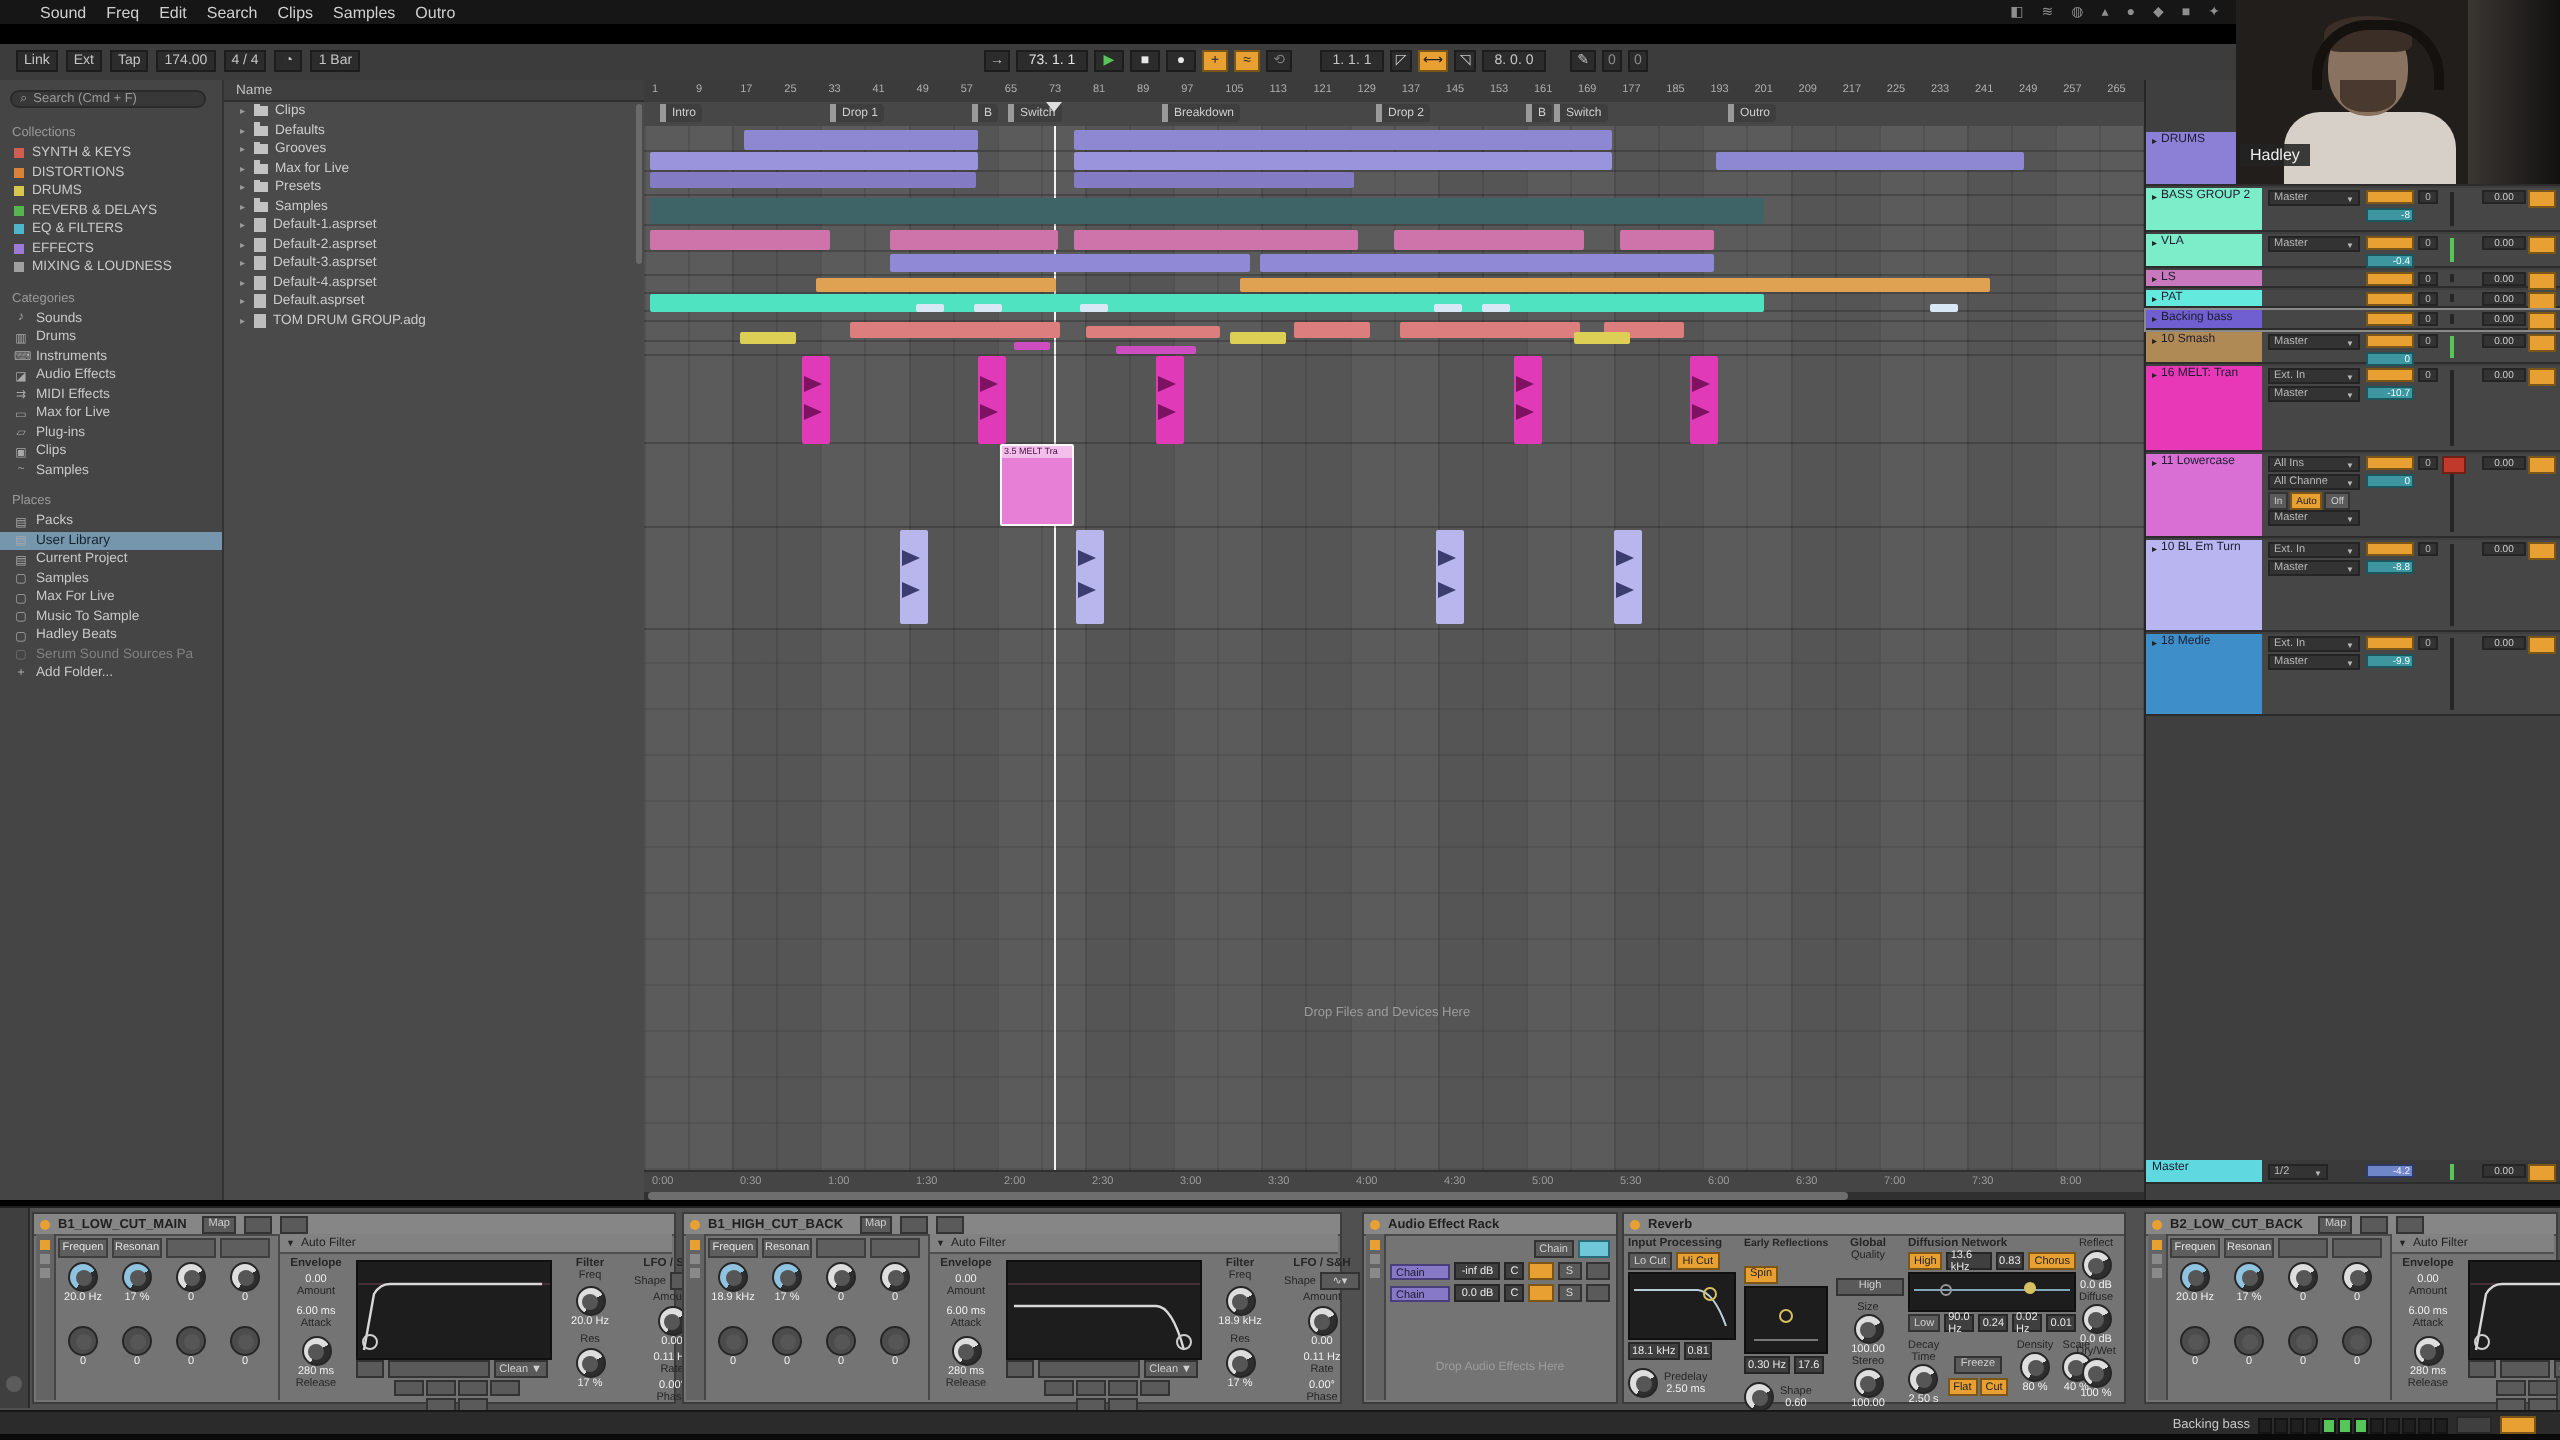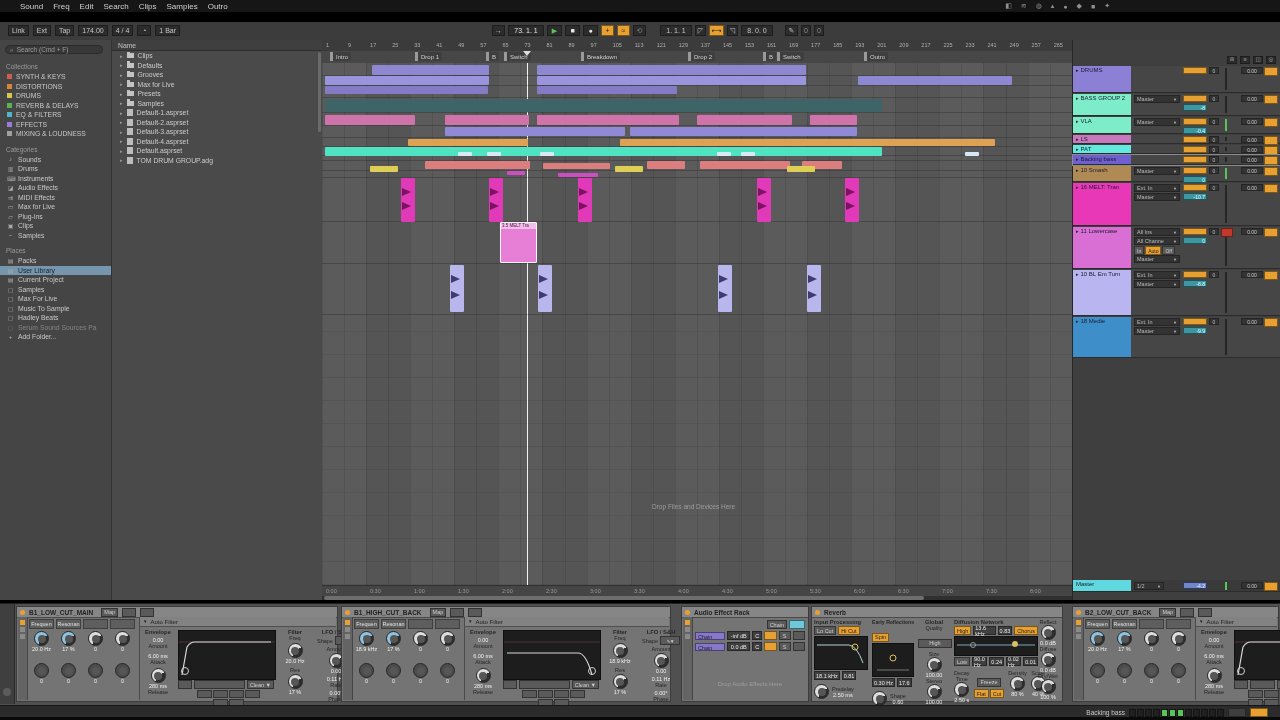--- a/index.html
+++ b/index.html
@@ -1221,14 +1221,23 @@
             <div class="seg"></div>
             <div class="seg"></div>
           </div>
         <div class="vbox" style="width:14px;"></div>
         <div class="obtn" style="width:12px;"></div>
       </div>
     </div>
     <div style="position:absolute;left:0;top:113px;width:1280px;height:4px;background:#0a0a0a;"></div>
   </div>
 
+  <div id="webcam" class="abs">
+    <div id="wc-bgR"></div>
+    <div id="wc-shirt"></div>
+    <div id="wc-head"></div>
+    <div id="wc-hair"></div>
+    <div id="wc-beard"></div>
+    <div id="wc-phones"></div>
+    <div id="wc-name">Hadley</div>
+  </div>
 
 </div>
 
 </body></html>

